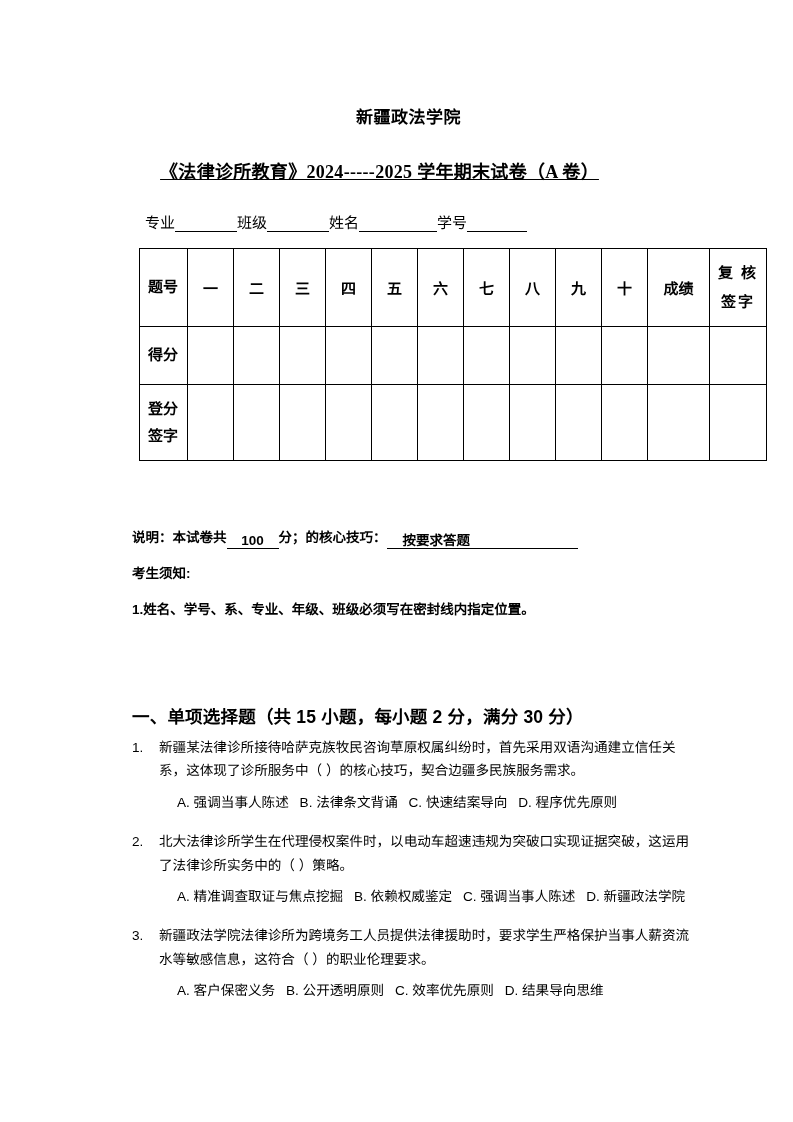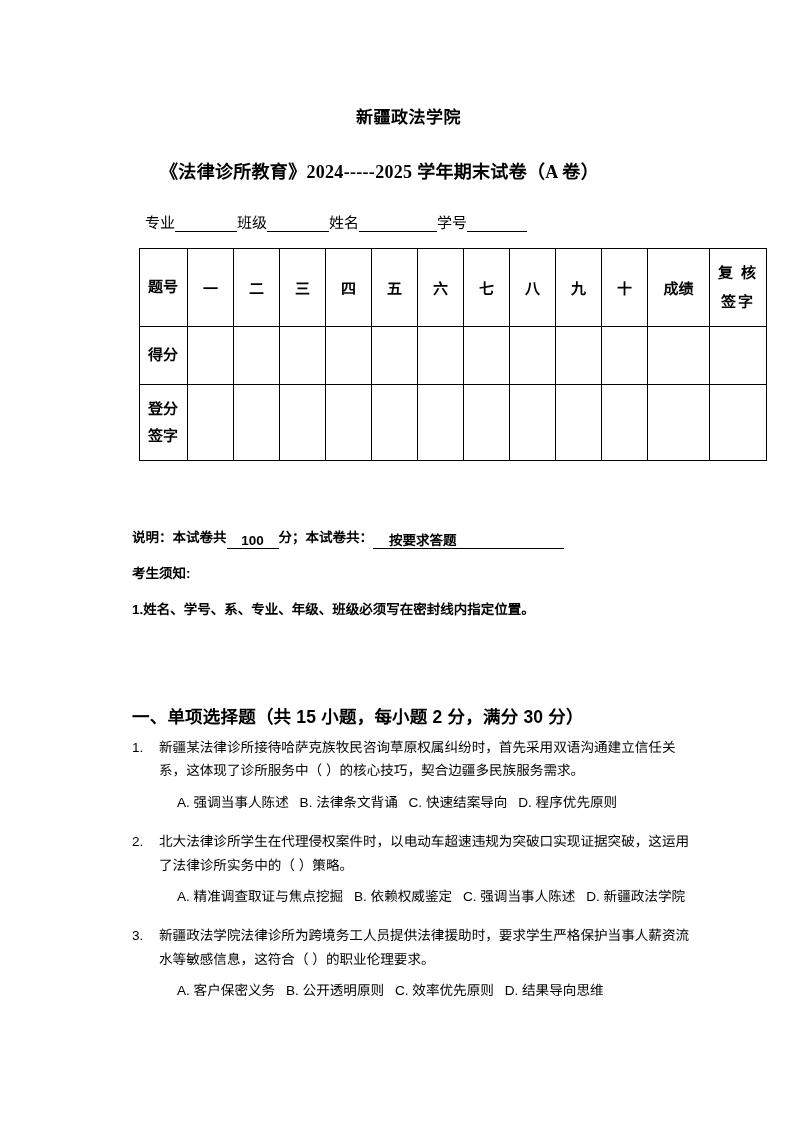--- a/index.html
+++ b/index.html
@@ -41,20 +41,21 @@
   .exam-title {
     position: absolute;
     left: 0;
     top: 157px;
     width: 735px;
     text-align: center;
     font-family: "Liberation Serif", "DejaVu Serif", serif;
     font-weight: bold;
     font-size: 18px;
     letter-spacing: 0.3px;
+    text-decoration: underline;
   }
 
   
   .info-line {
     position: absolute;
     left: 0;
     top: 211px;
     width: 648px;
     text-align: center;
     font-size: 15px;
@@ -251,21 +252,21 @@
         <td></td>
         <td></td>
         <td></td>
         <td></td>
       </tr>
     </tbody>
   </table>
 
   <div class="notice">
     <div class="row">
-      <span>说明：本试卷共</span><span class="u-blank score">100</span><span>分；本试卷共：</span><span class="u-blank answer">按要求答题</span>
+      <span>说明：本试卷共</span><span class="u-blank score">100</span><span>分；的核心技巧：</span><span class="u-blank answer">按要求答题</span>
     </div>
 
     <div class="row">考生须知:</div>
 
     <div class="item">1.姓名、学号、系、专业、年级、班级必须写在密封线内指定位置。</div>
   </div>
 
   <div class="section-heading">一、单项选择题（共 15 小题，每小题 2 分，满分 30 分）</div>
 
   <div class="questions">

